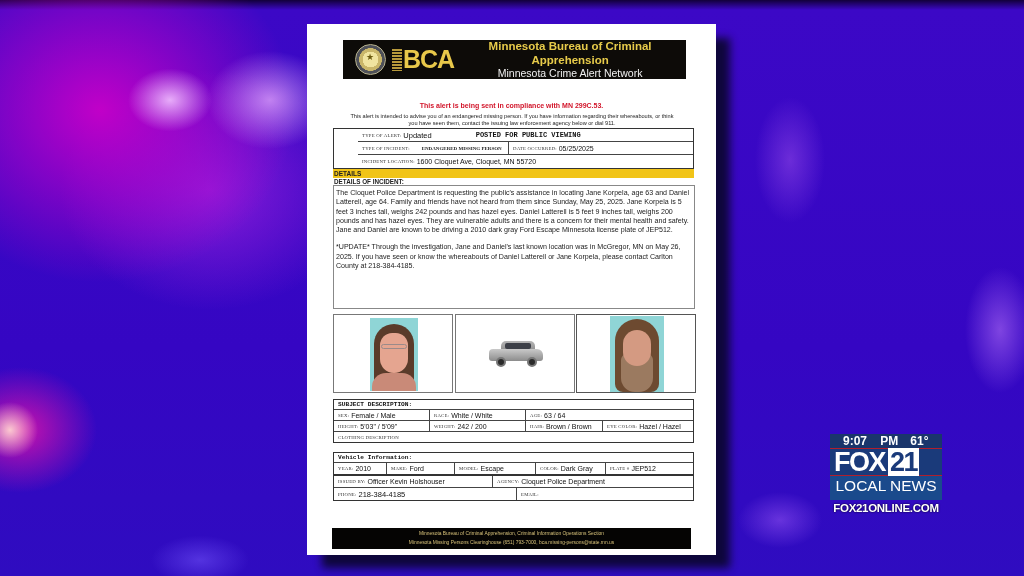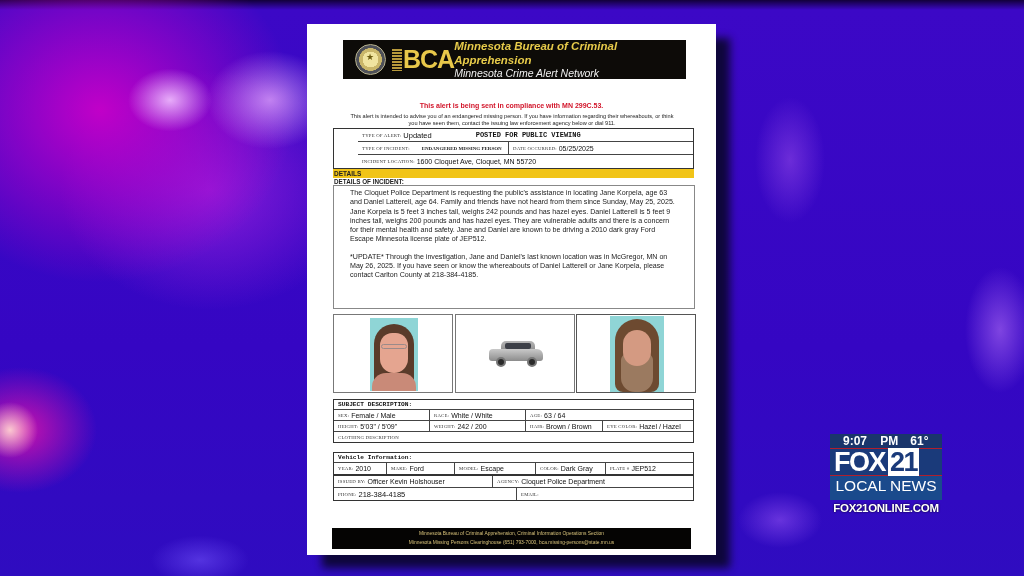--- a/index.html
+++ b/index.html
@@ -41,21 +41,21 @@
     background: radial-gradient(circle, #f0e4a0 0 38%, #c9b66a 39% 55%, #4e5058 56% 100%);
     border: 1px solid #b9b38e; position: relative;
   }
   .seal span { position: absolute; left: 10px; top: 7px; font-size: 9px; color: #6a5a10; }
   .bca-mark {
     margin-left: 6px; display: flex; align-items: center; height: 30px;
   }
   .bca-stripes { width: 10px; height: 22px;
     background: repeating-linear-gradient(180deg, #b89a3c 0 2px, #0d0b08 2px 3px); margin-right: 1px; }
   .bca-letters { color: #e8c84a; font-weight: bold; font-size: 25px; letter-spacing: -1px; font-family: "Liberation Sans", sans-serif; }
-  .bca-titles { flex: 1; text-align: left; line-height: 1.25; font-style: italic; }
+  .bca-titles { flex: 1; text-align: center; line-height: 1.25; }
   .bca-title1 { color: #e7cb4a; font-weight: bold; font-size: 11.5px; }
   .bca-title2 { color: #f0f0f0; font-size: 10.5px; }
 
   .alert-title {
     position: absolute; left: 0; width: 100%; top: 63px; text-align: center;
     color: #d2152a; font-weight: bold; font-size: 12px; letter-spacing: 0.1px;
   }
   .alert-sub {
     position: absolute; left: 0; width: 100%; top: 78px; text-align: center;
     color: #d2152a; font-weight: bold; font-size: 7px;
@@ -76,21 +76,21 @@
 
   .details-bar {
     position: absolute; left: 26px; top: 145px; width: 361px; height: 9px;
     background: #f1c418; font-size: 6.5px; font-weight: bold; color: #222; padding-left: 1px; line-height: 9px;
   }
   .details-lbl {
     position: absolute; left: 27px; top: 154px; font-size: 6.3px; font-weight: bold; color: #222;
   }
   .details-box {
     position: absolute; left: 26px; top: 161px; width: 362px; height: 124px;
-    border: 1px solid #888; padding: 3px 16px; font-size: 7.1px; line-height: 9.3px; color: #222;
+    border: 1px solid #888; padding: 3px 2px; font-size: 7.1px; line-height: 9.3px; color: #222;
   }
   .details-box p + p { margin-top: 8px; }
 
   .photos { position: absolute; left: 26px; top: 290px; width: 363px; height: 80px; display: flex; justify-content: space-between; }
   .photo-box { width: 120px; height: 79px; border: 1px solid #777; position: relative; background: #fff; }
   .portrait {
     position: absolute; top: 3px; width: 48px; height: 73px; background: #8fd5d6; overflow: hidden;
   }
   .p1 { left: 36px; }
   .p2 { left: 33px; top: 1px; width: 54px; height: 76px; }

